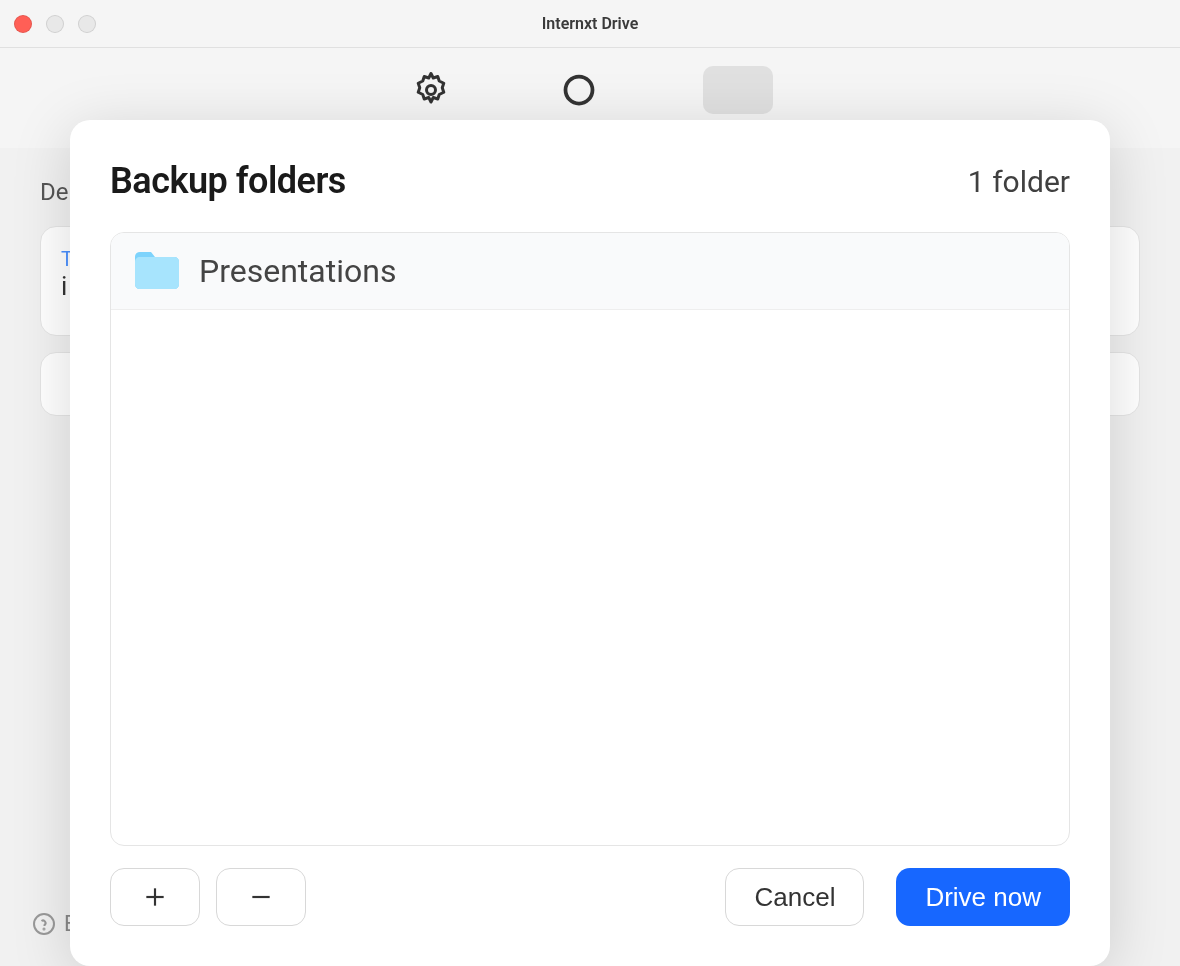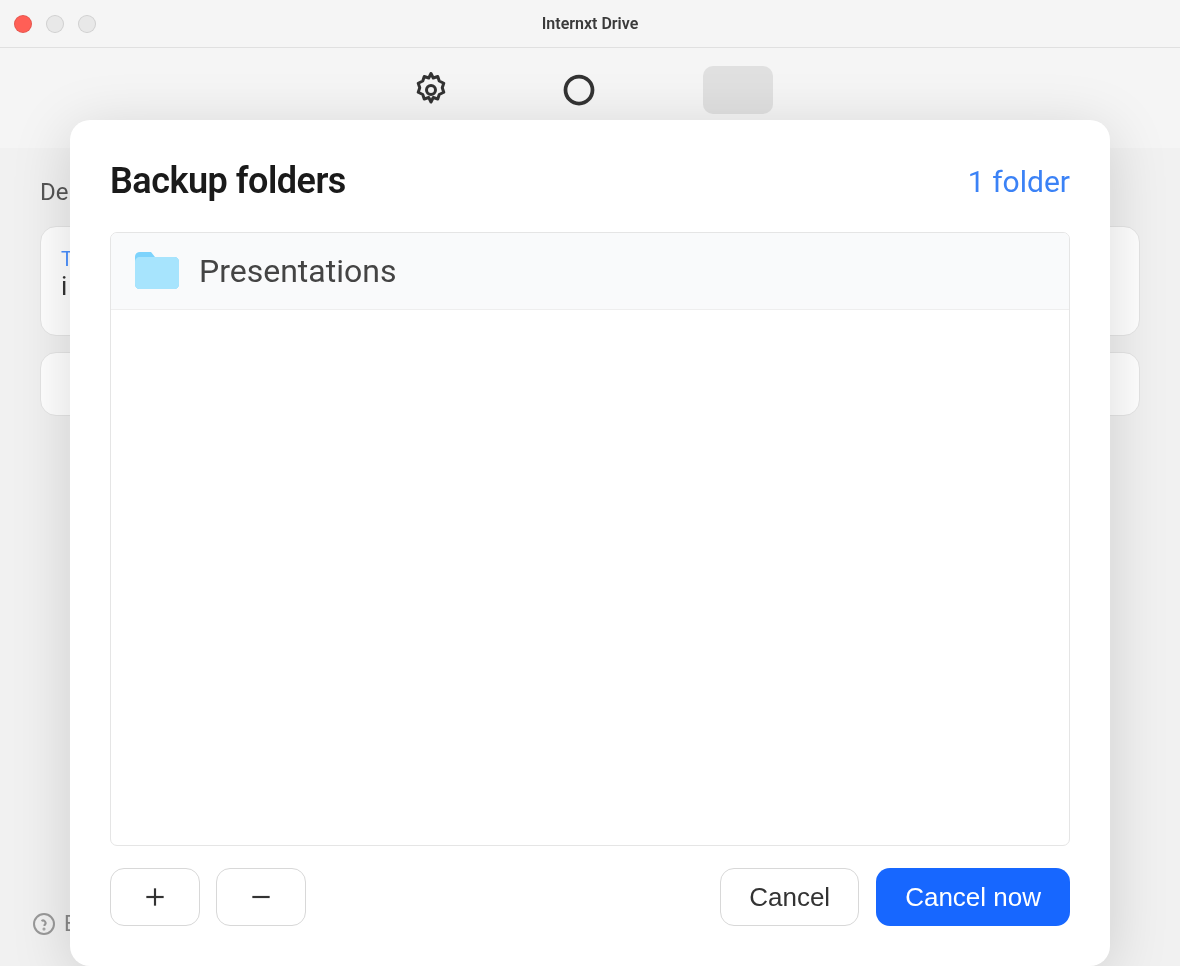--- a/index.html
+++ b/index.html
@@ -153,26 +153,26 @@
     .modal-title {
       font-size: 36px;
       font-weight: 600;
       color: #1a1a1a;
       letter-spacing: -0.5px;
     }
     
     .modal-count {
       font-size: 30px;
       font-weight: 400;
-      color: #3b82f6;
+      color: #404040;
     }
     
     .folder-list {
       border: 1px solid #e5e5e5;
-      border-radius: 7px;
+      border-radius: 14px;
       height: 614px;
       overflow: hidden;
     }
     
     .folder-item {
       display: flex;
       align-items: center;
       gap: 18px;
       padding: 18px 22px;
       background: #f9fafb;
@@ -215,21 +215,21 @@
       cursor: pointer;
     }
     
     .icon-button svg {
       width: 26px;
       height: 26px;
     }
     
     .footer-right {
       display: flex;
-      gap: 17px;
+      gap: 32px;
     }
     
     .btn {
       height: 58px;
       padding: 0 28px;
       border-radius: 14px;
       font-size: 26px;
       font-weight: 500;
       cursor: pointer;
       display: flex;
@@ -326,17 +326,17 @@
           </svg>
         </button>
         <button class="icon-button">
           <svg viewBox="0 0 24 24" fill="none" stroke="#333" stroke-width="2">
             <line x1="4" y1="12" x2="20" y2="12"></line>
           </svg>
         </button>
       </div>
       <div class="footer-right">
         <button class="btn btn-secondary">Cancel</button>
-        <button class="btn btn-primary">Cancel now</button>
+        <button class="btn btn-primary">Drive now</button>
       </div>
     </div>
   </div>
 </div>
 
 </body></html>

